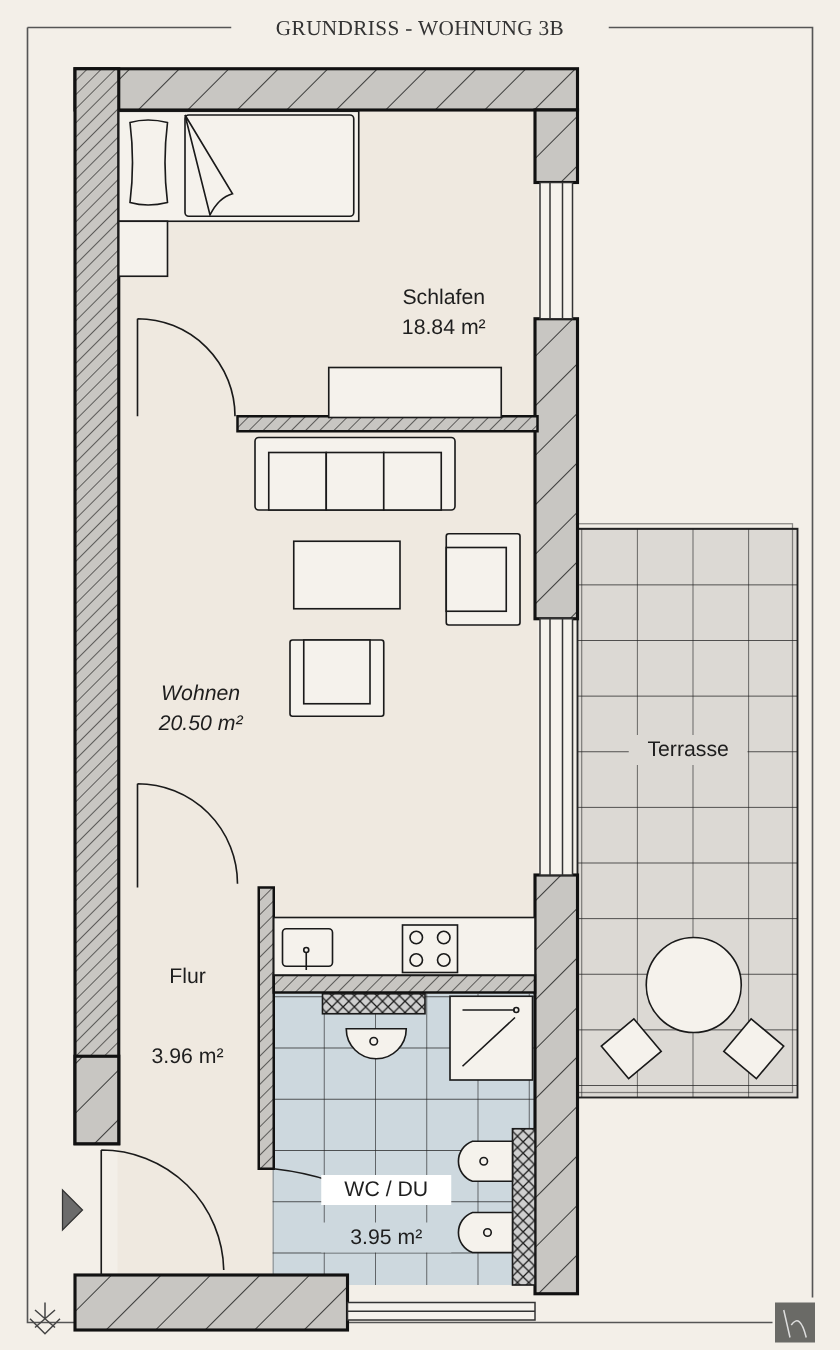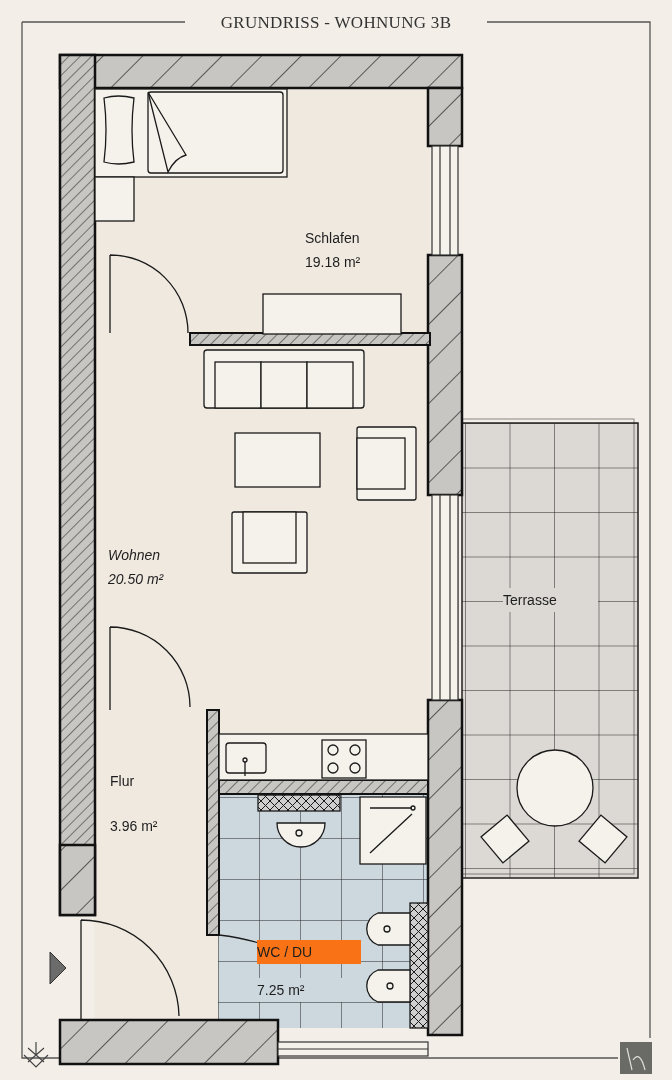--- a/index.html
+++ b/index.html
@@ -1,20 +1,20 @@
 <!DOCTYPE html>
 <html><head>
 <meta charset="utf-8">
 <style>
   html,body{margin:0;padding:0;}
   body{width:672px;height:1080px;background:#f3efe8;position:relative;overflow:hidden;font-family:"Liberation Sans",sans-serif;}
   #plan{position:absolute;left:0;top:0;width:672px;height:1080px;}
   .title{position:absolute;top:13px;left:0;width:672px;text-align:center;font-family:"Liberation Serif",serif;font-size:17px;color:#333;letter-spacing:0.3px;}
   .title span{background:#f3efe8;padding:0 10px;}
-  .lbl{position:absolute;font-size:14px;color:#1e1e1e;line-height:24px;text-align:left;}
+  .lbl{position:absolute;font-size:17px;color:#1e1e1e;line-height:24px;text-align:center;}
 </style>
 </head>
 <body>
 
 <div class="title"><span>GRUNDRISS - WOHNUNG 3B</span></div>
 
 <svg id="plan" viewBox="0 0 672 1080">
   <defs>
     <pattern id="hatch" width="28" height="28" patternUnits="userSpaceOnUse" patternTransform="rotate(45)">
       <rect width="28" height="28" fill="#c8c6c2"></rect>
@@ -141,29 +141,29 @@
   </g>
 
   <g>
     <rect x="620" y="1042" width="32" height="32" fill="#6a6a66"></rect>
     <path d="M627 1048 L632 1070 M633 1060 Q640 1050 645 1070" stroke="#ddd" fill="none" stroke-width="1.2"></path>
   </g>
 </svg>
 
 <div class="lbl" style="left:305px;top:226px;width:100px;">
   <div>Schlafen</div>
-    <div>19.18 m²</div>
+    <div>18.84 m²</div>
 </div>
 <div class="lbl" style="left:108px;top:543px;width:105px;font-style:italic;">
   <div>Wohnen</div>
     <div>20.50 m²</div>
 </div>
 <div class="lbl" style="left:110px;top:769px;width:80px;">
   <div>Flur</div>
-    <div style="margin-top:21px">3.96 m²</div>
+    <div style="margin-top:40px">3.96 m²</div>
 </div>
 <div class="lbl" style="left:257px;top:940px;width:104px;">
-  <div style="background:#f97316">WC / DU</div>
-    <div style="margin-top:14px;background:#cdd8de">7.25 m²</div>
+  <div style="background:#ffffff">WC / DU</div>
+    <div style="margin-top:14px;background:#cdd8de">3.95 m²</div>
 </div>
 <div class="lbl" style="left:503px;top:588px;width:95px;background:#dcd9d4;">
   <div>Terrasse</div>
 </div>
 
 </body></html>

